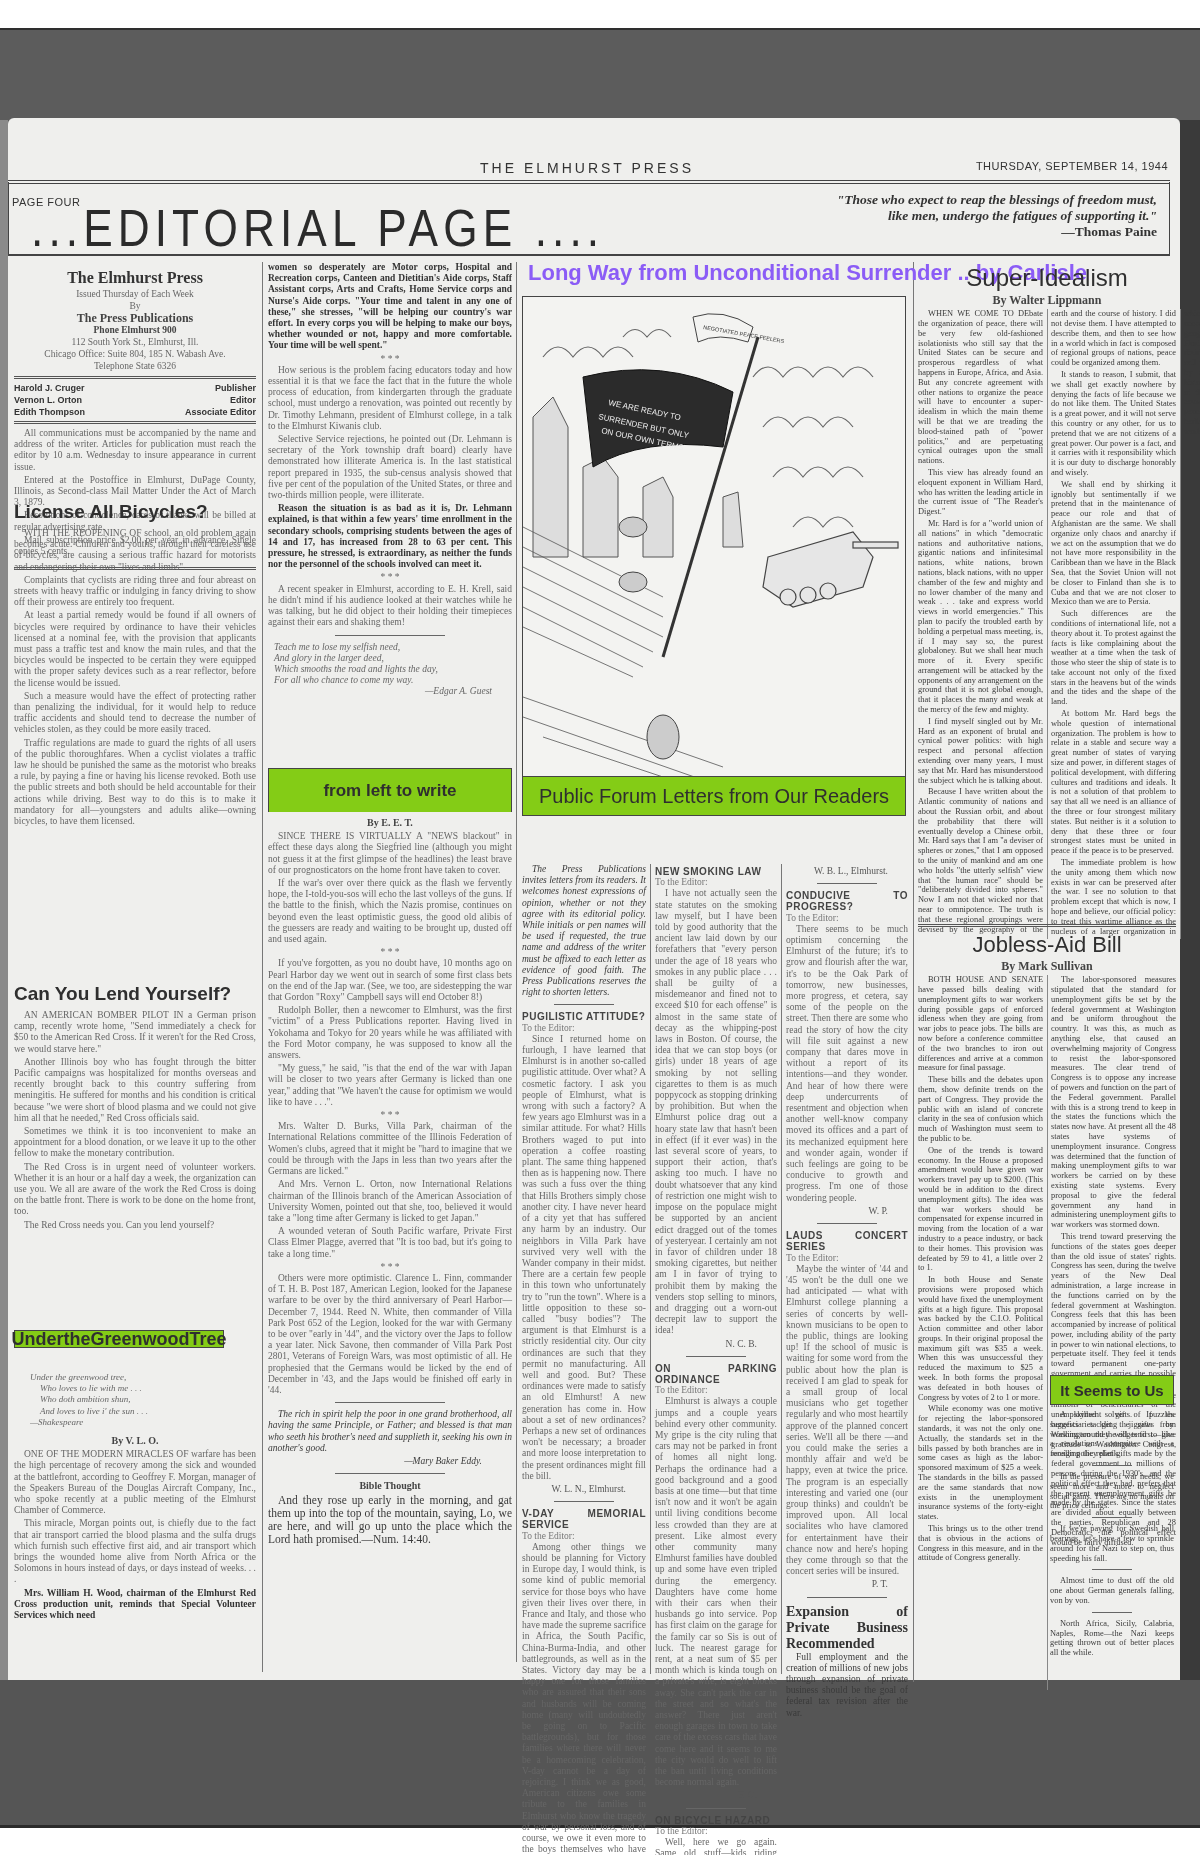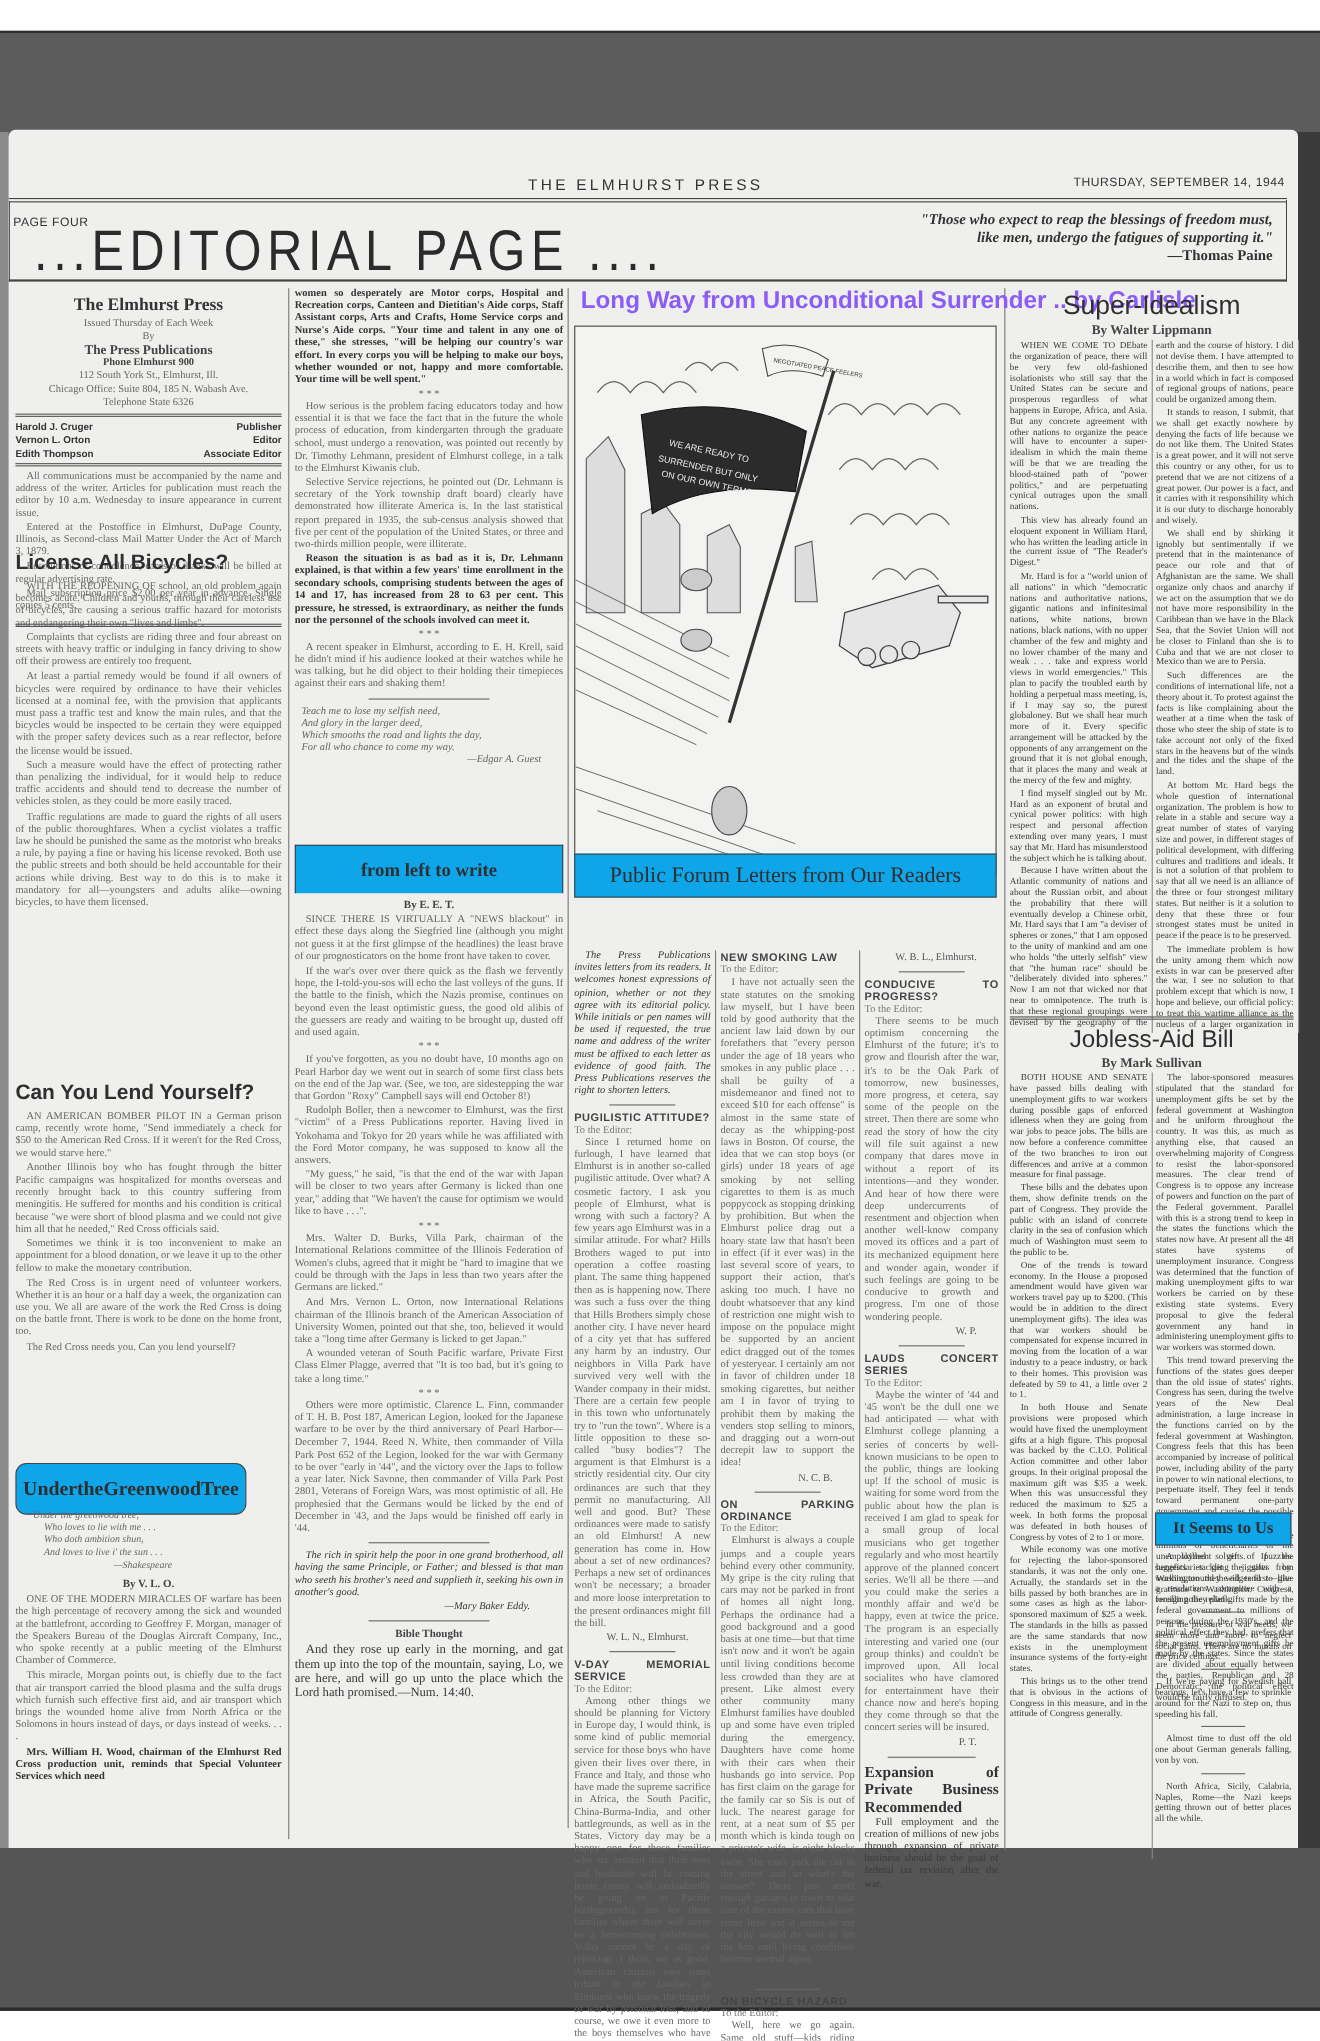--- a/index.html
+++ b/index.html
@@ -35,21 +35,21 @@
 
   .masthead { text-align: center; font-size: 9.5px; line-height: 12px; color: #666; }
   .masthead .name { font-size: 16px; font-weight: bold; color: #333; line-height: 20px; }
   .masthead .pub { font-size: 12px; font-weight: bold; color: #444; }
   .masthead .phone { font-weight: bold; color: #444; }
   .staff-row { display: flex; justify-content: space-between; font-family: "Liberation Sans", sans-serif; font-weight: bold; font-size: 9px; color: #333; line-height: 12px; }
 
   .cartoon-title { position: absolute; left: 528px; top: 260px; font-family: "Liberation Sans", sans-serif; font-weight: bold; font-size: 22px; color: #8b5cf6; white-space: nowrap; }
   .cartoon { position: absolute; left: 522px; top: 296px; width: 384px; height: 500px; border: 1.5px solid #444; background: #f3f3f1; overflow: hidden; }
 
-  .boxed-head { position: absolute; border: 1.5px solid #444; background: #0ea5e9; font-family: Liberation Serif, serif; font-weight: bold; color: #2f2f2f; display: flex; align-items: center; justify-content: center; }
+  .boxed-head { position: absolute; border: 1.5px solid #444; background: #84cc16; font-family: Liberation Sans, sans-serif; font-weight: bold; color: #2f2f2f; display: flex; align-items: center; justify-content: center; }
 
   .letter-head { font-family: "Liberation Sans", sans-serif; font-weight: bold; font-size: 10px; color: #444; letter-spacing: 0.5px; margin-top: 6px; }
   .to-ed { color: #777; font-size: 9.5px; }
   .sig { text-align: right; color: #555; margin-right: 20px; }
   .short-rule { width: 60px; height: 1px; background: #666; margin: 6px auto; }
 
   .italic { font-style: italic; }
 </style>
 </head>
 <body>
@@ -119,27 +119,27 @@
 
 <div class="col" style="left:14px; top:982px; width:242px;">
   <div class="hed-sans" style="font-size:19px; line-height:24px; margin-bottom:4px;">Can You Lend Yourself?</div>
   <p>AN AMERICAN BOMBER PILOT IN a German prison camp, recently wrote home, "Send immediately a check for $50 to the American Red Cross. If it weren't for the Red Cross, we would starve here."</p>
   <p>Another Illinois boy who has fought through the bitter Pacific campaigns was hospitalized for months overseas and recently brought back to this country suffering from meningitis. He suffered for months and his condition is critical because "we were short of blood plasma and we could not give him all that he needed," Red Cross officials said.</p>
   <p>Sometimes we think it is too inconvenient to make an appointment for a blood donation, or we leave it up to the other fellow to make the monetary contribution.</p>
   <p>The Red Cross is in urgent need of volunteer workers. Whether it is an hour or a half day a week, the organization can use you. We all are aware of the work the Red Cross is doing on the battle front. There is work to be done on the home front, too.</p>
   <p>The Red Cross needs you. Can you lend yourself?</p>
 </div>
 
-<div class="boxed-head" style="left:14px; top:1330px; width:210px; height:47px; font-size:18px;border-radius:10px;">UndertheGreenwoodTree</div>
+<div class="boxed-head" style="left:14px; top:1330px; width:210px; height:18px; font-size:18px;">UndertheGreenwoodTree</div>
 <div class="col italic" style="left:30px; top:1372px; width:220px; font-size:9px;">
   <div>Under the greenwood tree,</div>
   <div style="padding-left:10px;">Who loves to lie with me . . .</div>
   <div style="padding-left:10px;">Who doth ambition shun,</div>
   <div style="padding-left:10px;">And loves to live i' the sun . . .</div>
-  <div style="text-align:center; margin-right:20px;">—Shakespeare</div>
+  <div style="text-align:left; margin-right:20px;">—Shakespeare</div>
 </div>
 <div class="col" style="left:14px; top:1432px; width:242px;">
   <div class="byline">By V. L. O.</div>
   <p>ONE OF THE MODERN MIRACLES OF warfare has been the high percentage of recovery among the sick and wounded at the battlefront, according to Geoffrey F. Morgan, manager of the Speakers Bureau of the Douglas Aircraft Company, Inc., who spoke recently at a public meeting of the Elmhurst Chamber of Commerce.</p>
   <p>This miracle, Morgan points out, is chiefly due to the fact that air transport carried the blood plasma and the sulfa drugs which furnish such effective first aid, and air transport which brings the wounded home alive from North Africa or the Solomons in hours instead of days, or days instead of weeks. . . .</p>
   <p class="bold">Mrs. William H. Wood, chairman of the Elmhurst Red Cross production unit, reminds that Special Volunteer Services which need</p>
 </div>
 
 <div class="col" style="left:268px; top:262px; width:244px;">
   <p class="bold" style="text-indent:0;">women so desperately are Motor corps, Hospital and Recreation corps, Canteen and Dietitian's Aide corps, Staff Assistant corps, Arts and Crafts, Home Service corps and Nurse's Aide corps. "Your time and talent in any one of these," she stresses, "will be helping our country's war effort. In every corps you will be helping to make our boys, whether wounded or not, happy and more comfortable. Your time will be well spent."</p>

